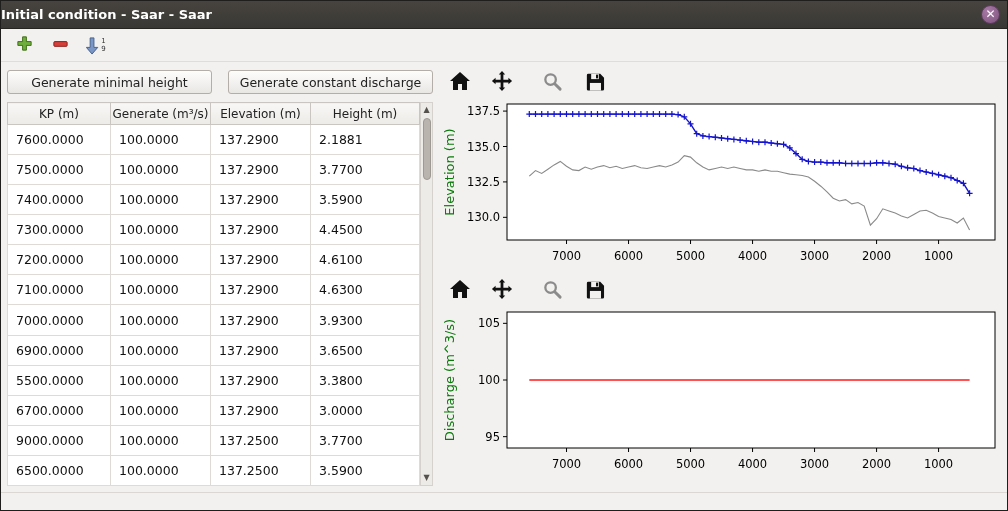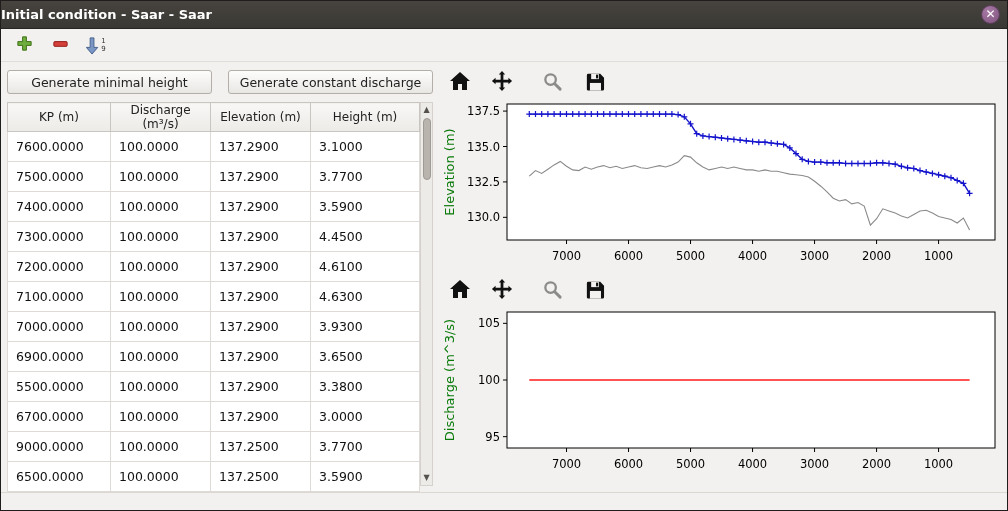--- a/index.html
+++ b/index.html
@@ -125,31 +125,31 @@
         <table class="grid">
           <colgroup>
               <col class="c1">
               <col class="c2">
               <col class="c3">
               <col class="c4">
             </colgroup>
           <thead>
             <tr>
               <th>KP (m)</th>
-              <th>Discharge (m³/s)</th>
+              <th>Generate (m³/s)</th>
               <th>Elevation (m)</th>
               <th>Height (m)</th>
             </tr>
           </thead>
           <tbody>
               <tr>
                 <td>7600.0000</td>
                 <td>100.0000</td>
                 <td>137.2900</td>
-                <td>3.1000</td>
+                <td>2.1881</td>
               </tr>
               <tr>
                 <td>7500.0000</td>
                 <td>100.0000</td>
                 <td>137.2900</td>
                 <td>3.7700</td>
               </tr>
               <tr>
                 <td>7400.0000</td>
                 <td>100.0000</td>

